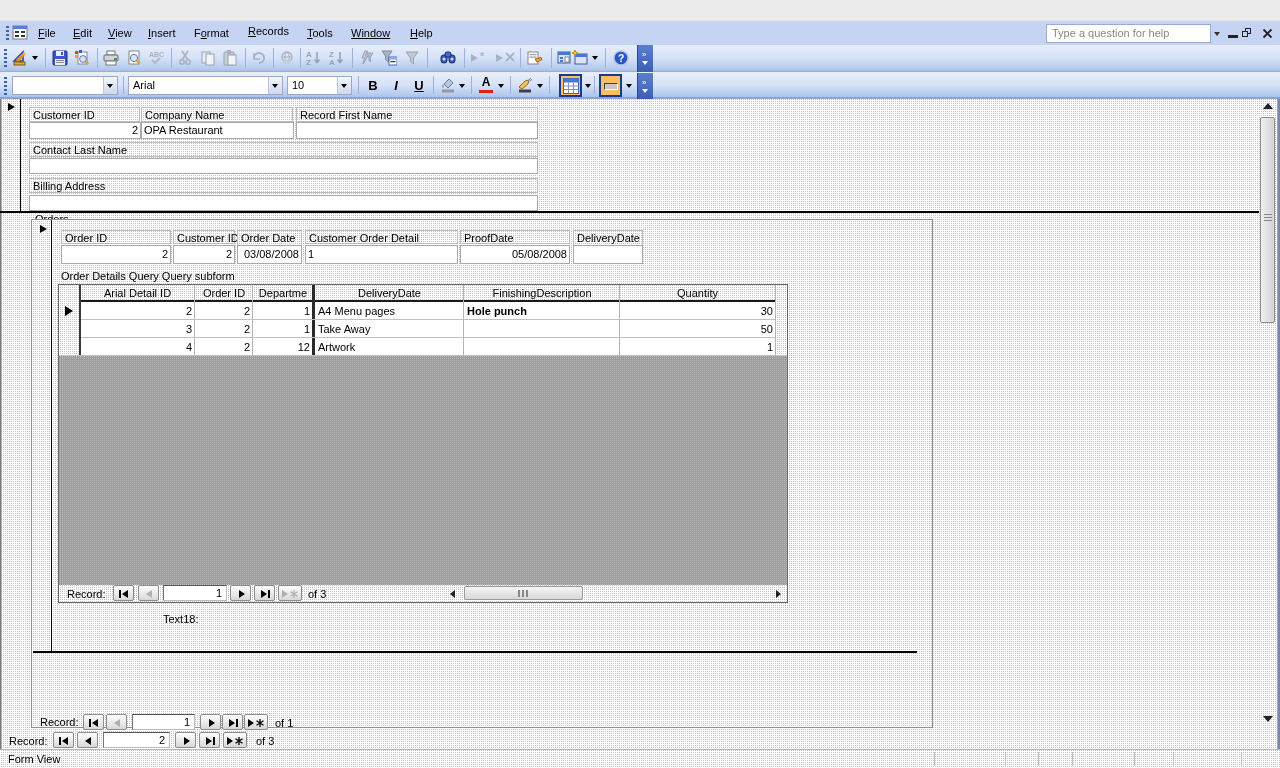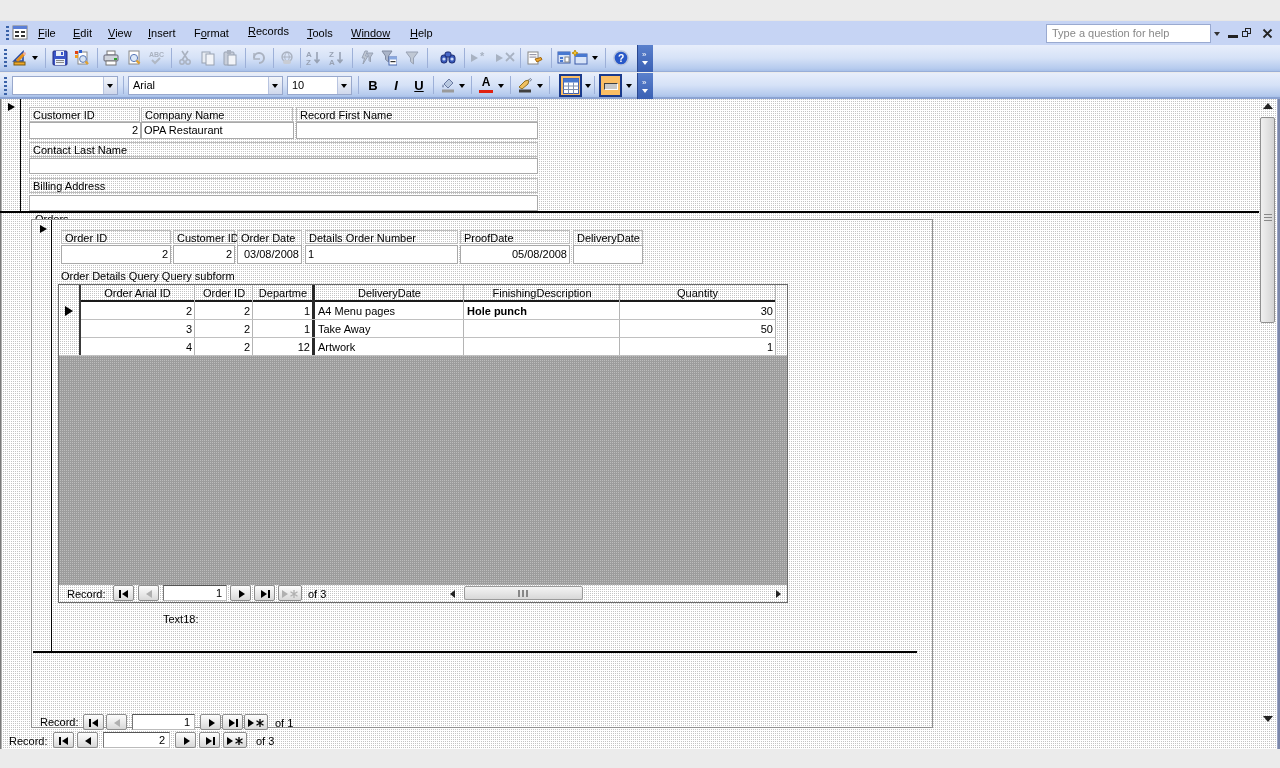--- a/index.html
+++ b/index.html
@@ -279,38 +279,38 @@
         <div class="t11">Orders</div>
       </div>
 
   <div class="abs" style="left:31px;top:120px;width:902px;height:509px;border:1px solid #909090;">
     <div class="abs" style="left:19px;top:0;width:1px;height:432px;background:#000;"></div>
     <div class="abs" style="left:8px;top:5px;width:0;height:0;border-top:4px solid transparent;border-bottom:4px solid transparent;border-left:7px solid #000;"></div>
 
     <div class="abs lbl" style="left:29px;top:10px;width:110px;height:14px;">Order ID</div>
     <div class="abs lbl" style="left:141px;top:10px;width:62px;height:14px;">Customer ID</div>
     <div class="abs lbl" style="left:205px;top:10px;width:65px;height:26px;">Order Date</div>
-    <div class="abs lbl" style="left:273px;top:10px;width:153px;height:14px;">Details Order Number</div>
+    <div class="abs lbl" style="left:273px;top:10px;width:153px;height:14px;">Customer Order Detail</div>
     <div class="abs lbl" style="left:428px;top:10px;width:110px;height:14px;">ProofDate</div>
     <div class="abs lbl" style="left:541px;top:10px;width:70px;height:24px;">DeliveryDate</div>
 
     <div class="abs tbx" style="left:29px;top:25px;width:110px;height:19px;text-align:right;line-height:17px;padding-right:2px;">2</div>
     <div class="abs tbx" style="left:141px;top:25px;width:62px;height:19px;text-align:right;line-height:17px;padding-right:2px;">2</div>
     <div class="abs tbx" style="left:205px;top:25px;width:65px;height:19px;text-align:right;line-height:17px;padding-right:2px;">03/08/2008</div>
     <div class="abs tbx" style="left:273px;top:25px;width:153px;height:19px;line-height:17px;padding-left:2px;">1</div>
     <div class="abs tbx" style="left:428px;top:25px;width:110px;height:19px;text-align:right;line-height:17px;padding-right:2px;">05/08/2008</div>
     <div class="abs tbx" style="left:541px;top:25px;width:70px;height:19px;"></div>
 
     <div class="abs t11" style="left:29px;top:50px;">Order Details Query Query subform</div>
 
     <div class="abs" style="left:26px;top:64px;width:730px;height:319px;border:1px solid #6a6a6a;background:#fff;">
 
       <div class="abs dith" style="left:0;top:0;width:728px;height:15px;"></div>
       <div class="abs" style="left:0;top:15px;width:728px;height:2px;background:#1a1a1a;"></div>
-      <div class="abs t11" style="left:22px;top:2px;width:113px;text-align:center;">Order Arial ID</div>
+      <div class="abs t11" style="left:22px;top:2px;width:113px;text-align:center;">Arial Detail ID</div>
       <div class="abs t11" style="left:137px;top:2px;width:56px;text-align:center;">Order ID</div>
       <div class="abs t11" style="left:195px;top:2px;width:58px;text-align:center;overflow:hidden;">Departme</div>
       <div class="abs t11" style="left:256px;top:2px;width:149px;text-align:center;">DeliveryDate</div>
       <div class="abs t11" style="left:405px;top:2px;width:156px;text-align:center;">FinishingDescription</div>
       <div class="abs t11" style="left:561px;top:2px;width:155px;text-align:center;">Quantity</div>
 
       <div class="abs dith" style="left:0;top:0;width:20px;height:71px;"></div>
       <div class="abs" style="left:20px;top:0;width:2px;height:71px;background:#3a3a3a;"></div>
       <div class="abs" style="left:6px;top:21px;width:0;height:0;border-top:5px solid transparent;border-bottom:5px solid transparent;border-left:8px solid #000;"></div>
 
@@ -434,14 +434,24 @@
 
   <div class="abs" style="left:1259px;top:0;width:18px;height:650px;">
     <div class="abs tr0" style="left:4px;top:4px;border-bottom:6px solid #222;border-left:5px solid transparent;border-right:5px solid transparent;border-top:none;width:0;height:0;"></div>
     <div class="abs" style="left:1px;top:18px;width:15px;height:206px;background:linear-gradient(90deg,#f0f0f0,#d4d4d4);border:1px solid #909090;border-radius:2px;">
       <div class="abs" style="left:3px;top:96px;width:8px;height:1px;background:#888;box-shadow:0 3px 0 #888,0 6px 0 #888;"></div>
     </div>
     <div class="abs tr0" style="left:4px;top:617px;border-top:6px solid #222;border-left:5px solid transparent;border-right:5px solid transparent;border-bottom:none;width:0;height:0;"></div>
   </div>
 </div>
 
+<div class="abs dith" style="left:0;top:749px;width:1280px;height:19px;border-top:1px solid #b8b8b8;">
+  <div class="abs t11" style="left:8px;top:3px;">Form View</div>
+  <div class="abs" style="left:934px;top:2px;width:1px;height:14px;background:#c0c0c0;"></div>
+  <div class="abs" style="left:1005px;top:2px;width:1px;height:14px;background:#c0c0c0;"></div>
+  <div class="abs" style="left:1038px;top:2px;width:1px;height:14px;background:#c0c0c0;"></div>
+  <div class="abs" style="left:1072px;top:2px;width:1px;height:14px;background:#c0c0c0;"></div>
+  <div class="abs" style="left:1134px;top:2px;width:1px;height:14px;background:#c0c0c0;"></div>
+  <div class="abs" style="left:1173px;top:2px;width:1px;height:14px;background:#c0c0c0;"></div>
+  <div class="abs" style="left:1241px;top:2px;width:1px;height:14px;background:#c0c0c0;"></div>
+</div>
 
 </div>
 
 </body></html>

